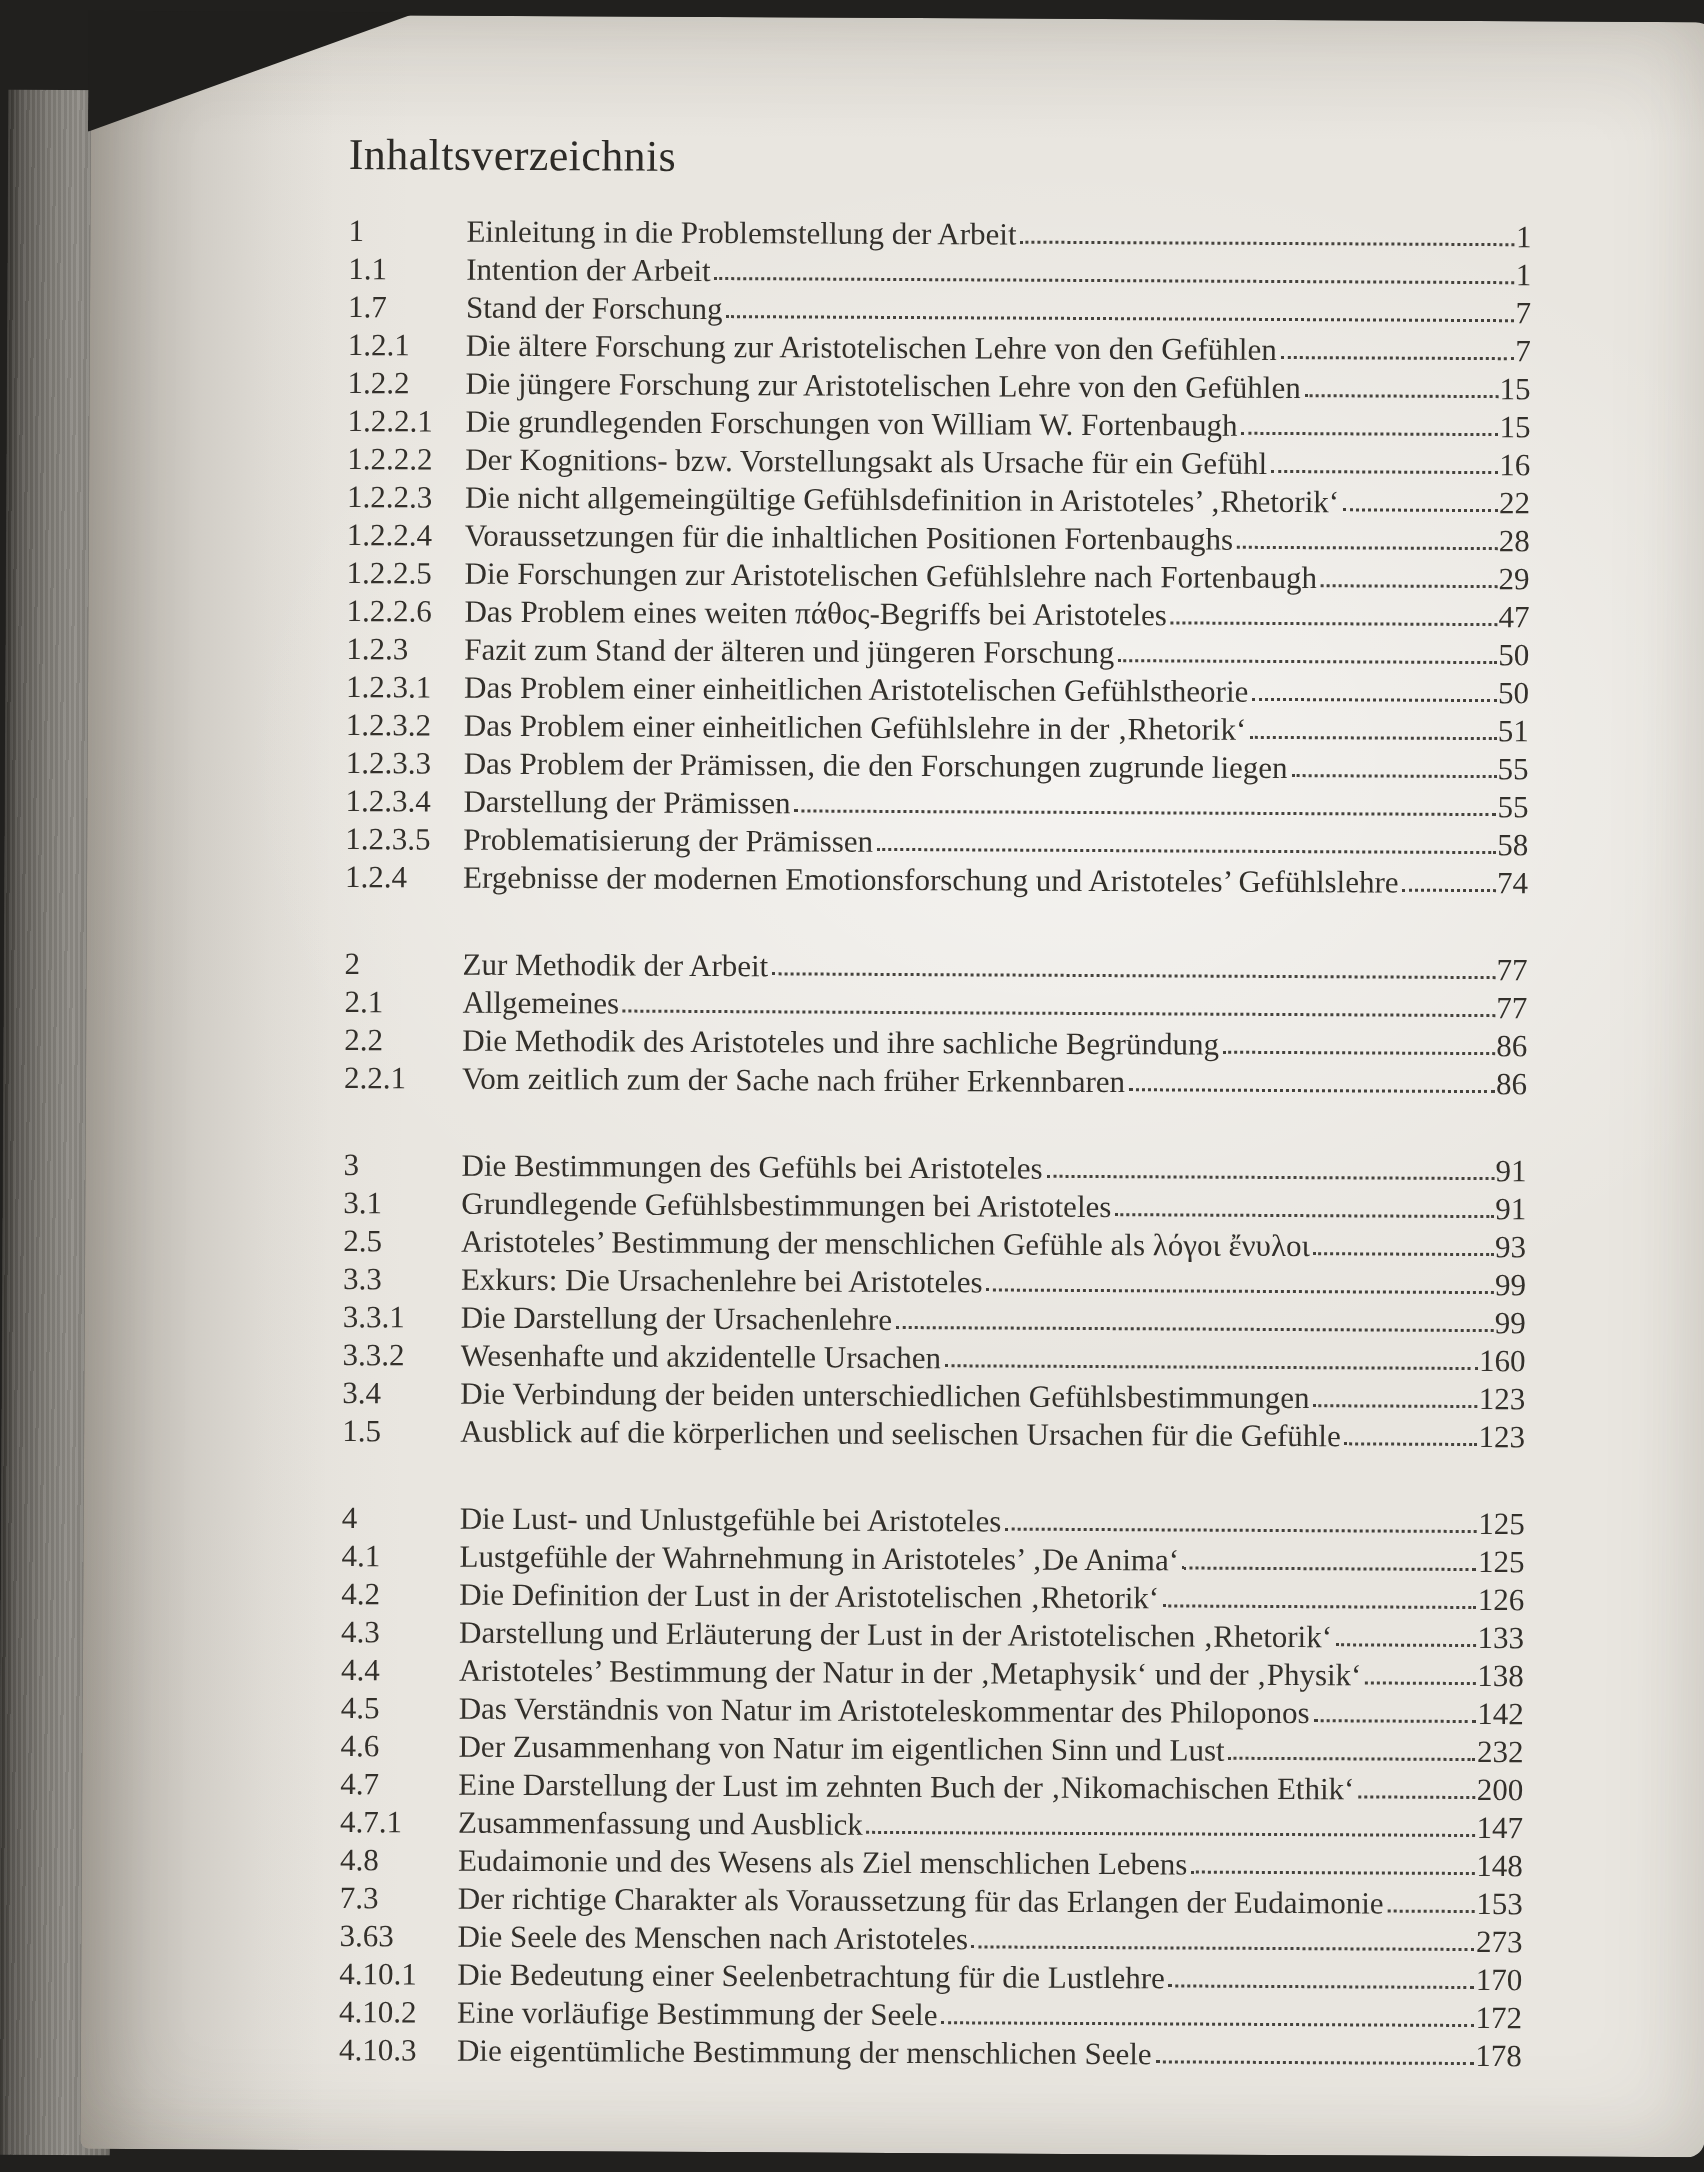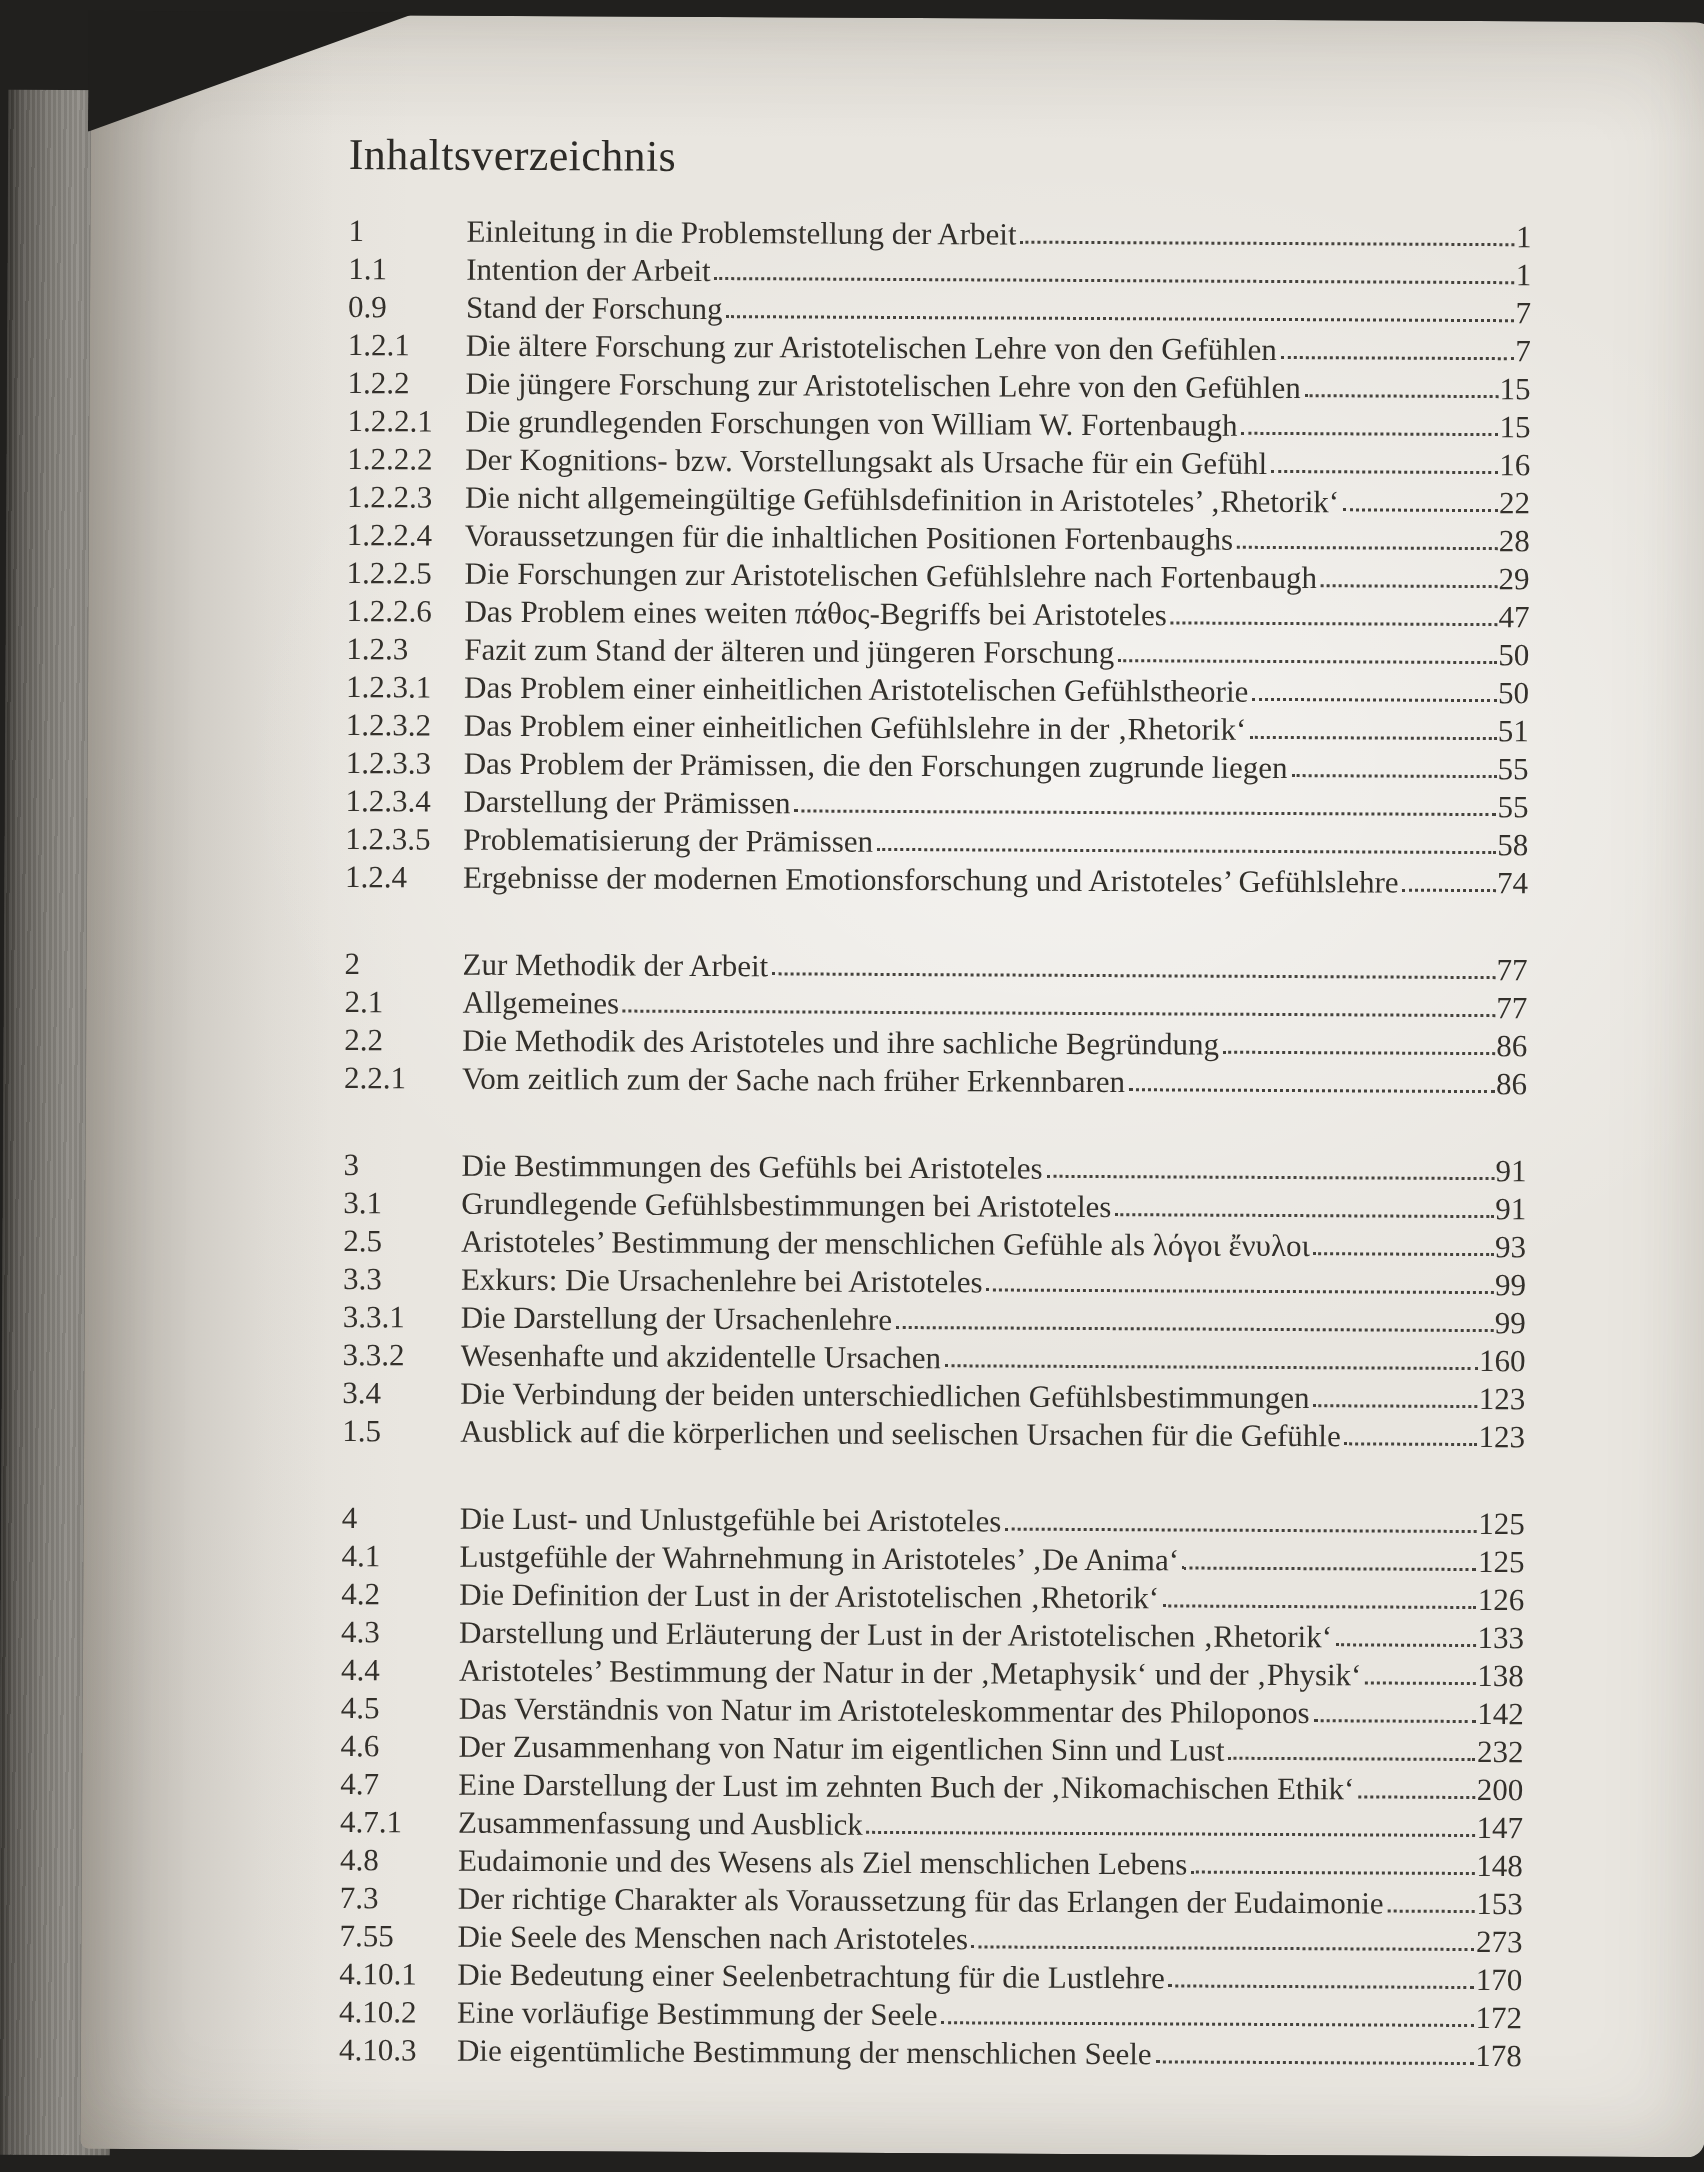--- a/index.html
+++ b/index.html
@@ -90,21 +90,21 @@
             <span class="dots"></span>
             <span class="pg">1</span>
           </div>
           <div class="toc-row">
             <span class="num">1.1</span>
             <span class="ttl">Intention der Arbeit</span>
             <span class="dots"></span>
             <span class="pg">1</span>
           </div>
           <div class="toc-row">
-            <span class="num">0.9</span>
+            <span class="num">1.7</span>
             <span class="ttl">Stand der Forschung</span>
             <span class="dots"></span>
             <span class="pg">7</span>
           </div>
           <div class="toc-row">
             <span class="num">1.2.1</span>
             <span class="ttl">Die ältere Forschung zur Aristotelischen Lehre von den Gefühlen</span>
             <span class="dots"></span>
             <span class="pg">7</span>
           </div>
@@ -330,21 +330,21 @@
             <span class="dots"></span>
             <span class="pg">148</span>
           </div>
           <div class="toc-row">
             <span class="num">7.3</span>
             <span class="ttl">Der richtige Charakter als Voraussetzung für das Erlangen der Eudaimonie</span>
             <span class="dots"></span>
             <span class="pg">153</span>
           </div>
           <div class="toc-row">
-            <span class="num">7.55</span>
+            <span class="num">3.63</span>
             <span class="ttl">Die Seele des Menschen nach Aristoteles</span>
             <span class="dots"></span>
             <span class="pg">273</span>
           </div>
           <div class="toc-row">
             <span class="num">4.10.1</span>
             <span class="ttl">Die Bedeutung einer Seelenbetrachtung für die Lustlehre</span>
             <span class="dots"></span>
             <span class="pg">170</span>
           </div>

